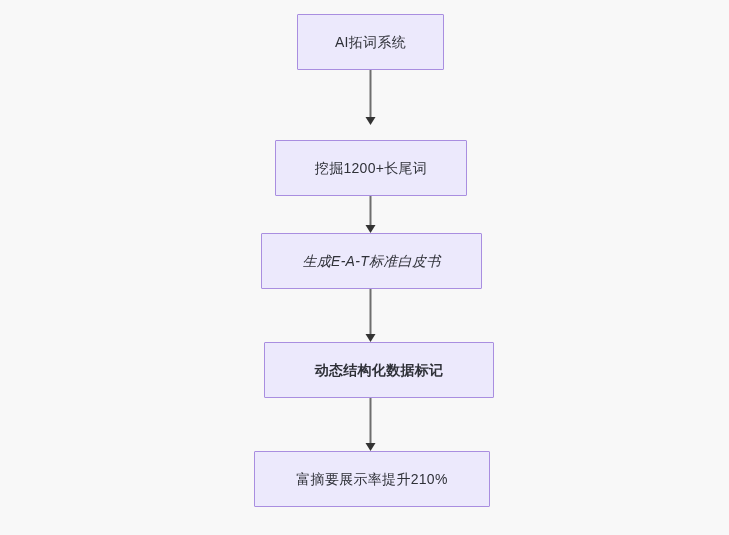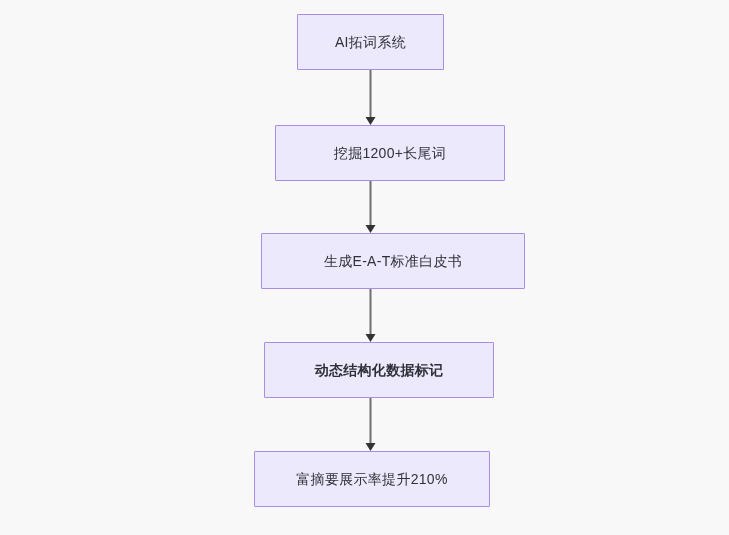--- a/index.html
+++ b/index.html
@@ -34,22 +34,22 @@
   .node-label {
     font-size: 14px;
     line-height: 1.3;
     color: #2f3138;
     letter-spacing: 0.3px;
     white-space: nowrap;
     font-family: "Liberation Sans", "DejaVu Sans", sans-serif;
   }
   
   .n1 { left: 297px; top: 14px;  width: 147px; height: 56px; }
-  .n2 { left: 275px; top: 125px; width: 230px; height: 56px; }
-  .n3 { left: 261px; top: 233px; width: 264px; height: 56px; }
+  .n2 { left: 275px; top: 140px; width: 192px; height: 56px; }
+  .n3 { left: 261px; top: 233px; width: 221px; height: 56px; font-style: italic; }
   .n4 { left: 264px; top: 342px; width: 230px; height: 56px; font-weight: bold; }
   .n5 { left: 254px; top: 451px; width: 236px; height: 56px; }
 
   .edge {
     position: absolute;
     left: 0;
     top: 0;
     width: 729px;
     height: 535px;
     pointer-events: none;

